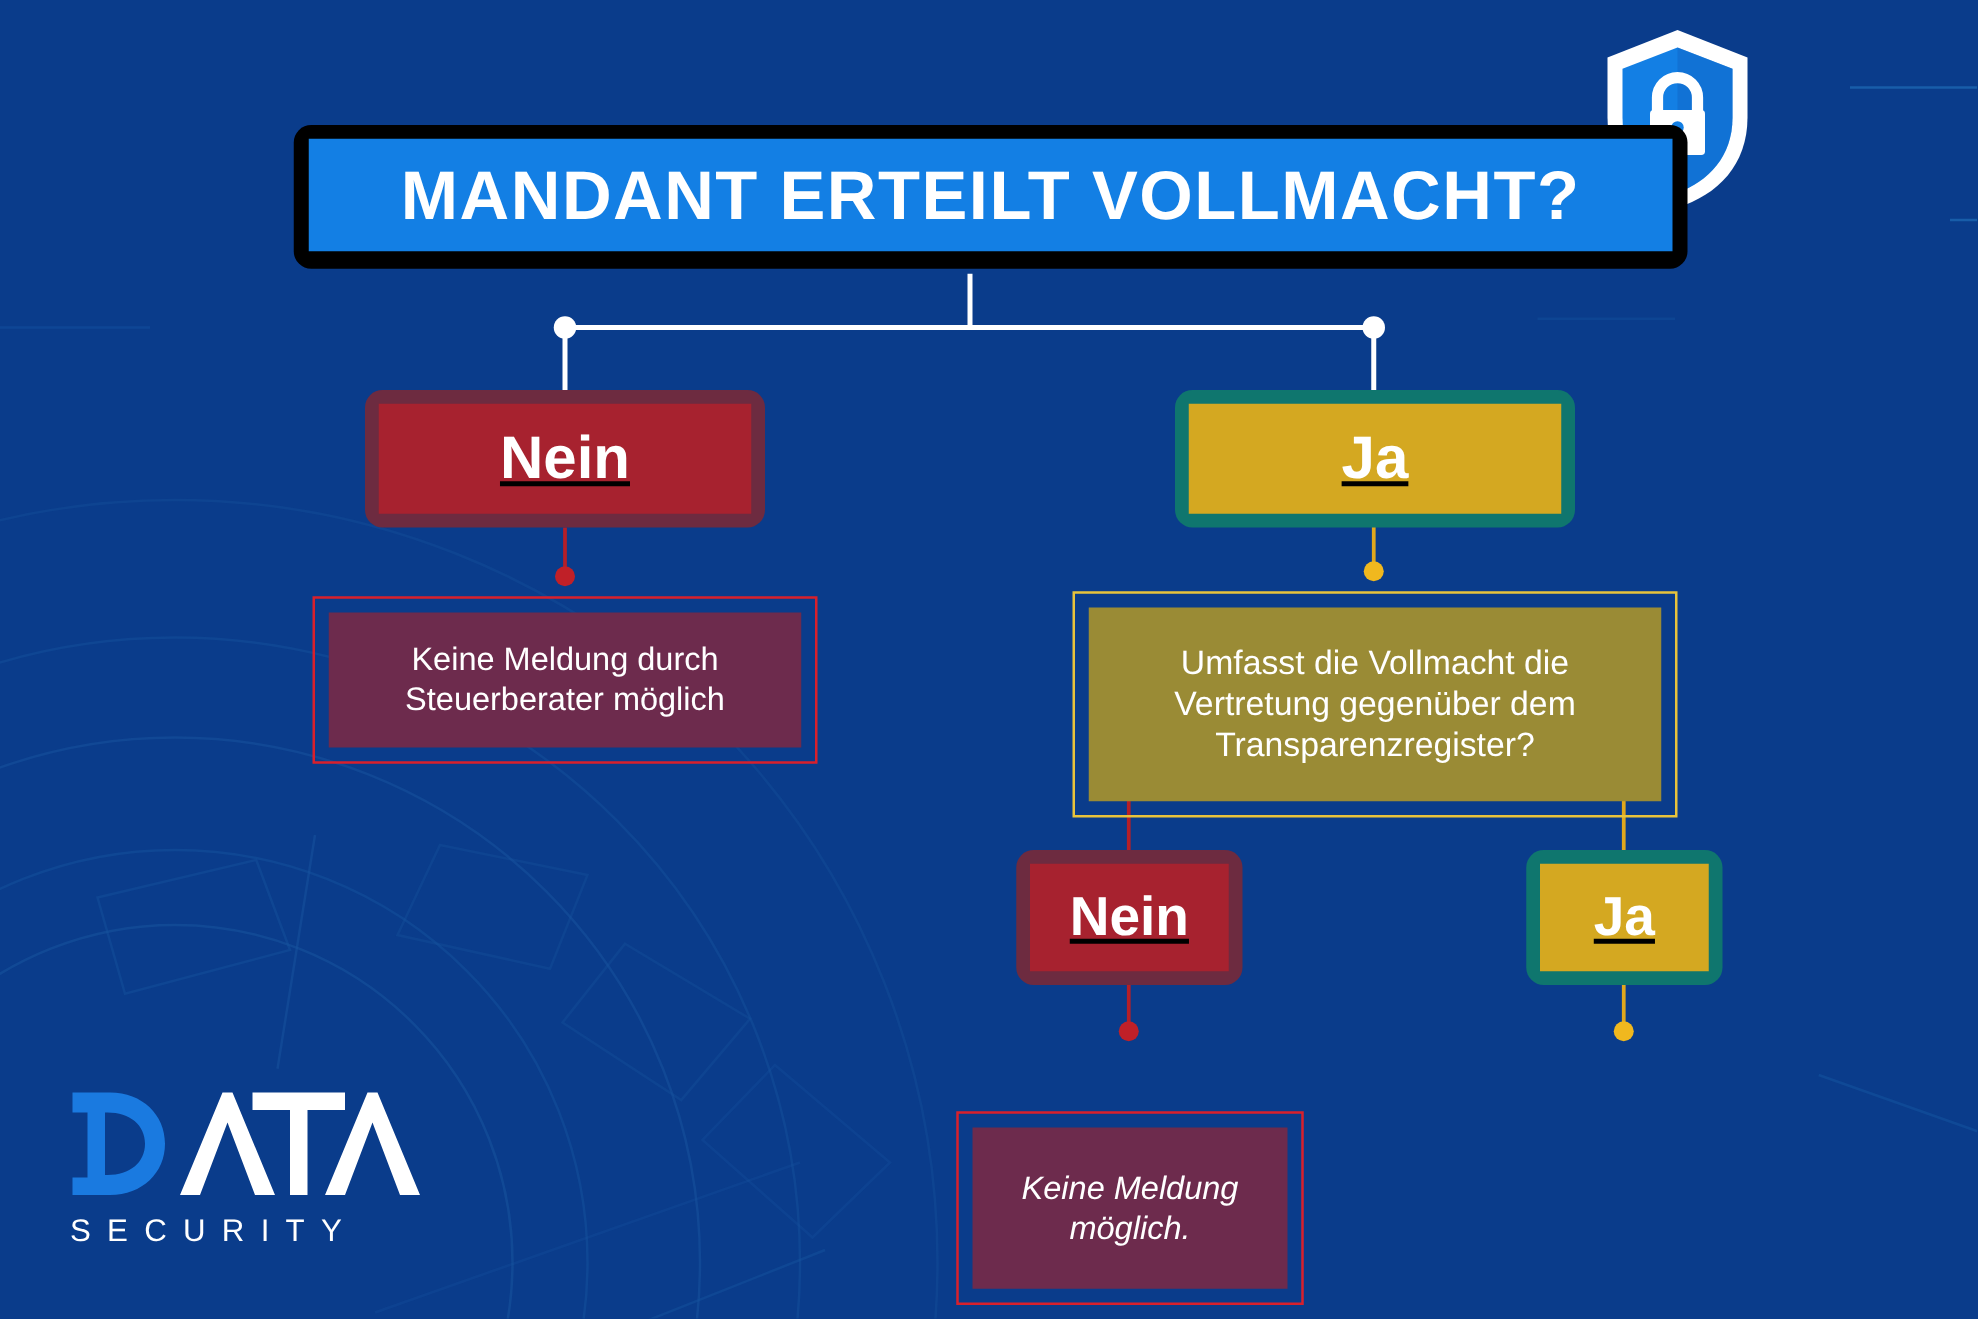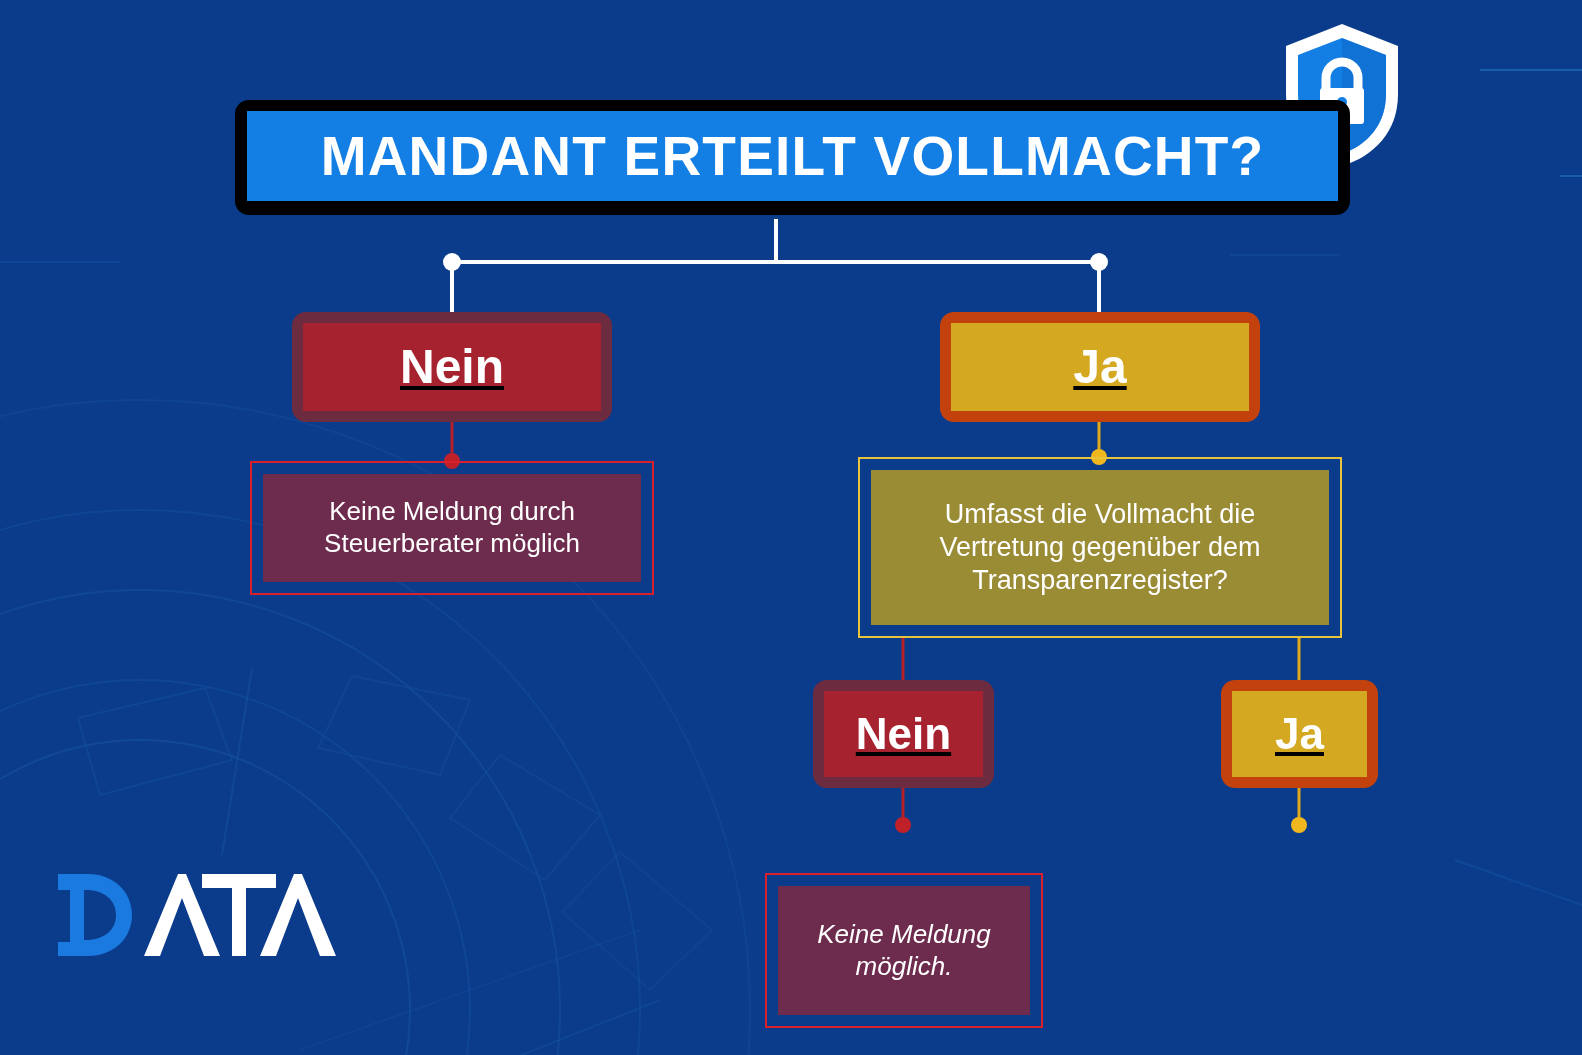--- a/index.html
+++ b/index.html
@@ -92,27 +92,28 @@
     text-decoration: underline;
   }
   .decision-label {
     color: #ffffff;
     font-weight: bold;
     line-height: 1;
   }
 
   .decision-no  { background: #6d2b40; }
   .decision-no  .inner { background: #a7222f; }
-  .decision-yes { background: #c2410c; }
+  .decision-yes { background: #0f766e; }
   .decision-yes .inner { background: #d4a821; }
 
   
   .frame-box {
     position: absolute;
     padding: 11px;
+    margin-top: 16px;
   }
   .frame-box .fill {
     width: 100%;
     height: 100%;
     display: flex;
     align-items: center;
     justify-content: center;
     text-align: center;
   }
   .frame-text {
@@ -276,15 +277,16 @@
 
       <path d="M6 6 L6 22 L18 22 L18 74 L6 74 L6 88 L36 88 C62 88 80 70 80 47 C80 24 62 6 36 6 Z
                M34 22 C52 22 64 32 64 47 C64 62 52 72 34 72 L32 72 L32 22 Z" fill="#1a7ae0"></path>
 
       <path d="M92 88 L126 6 L134 6 L168 88 L152 88 L130 30 L108 88 Z" fill="#ffffff"></path>
 
       <path d="M150 6 L224 6 L224 20 L194 20 L194 88 L180 88 L180 20 L150 20 Z" fill="#ffffff"></path>
 
       <path d="M208 88 L242 6 L250 6 L284 88 L268 88 L246 30 L224 88 Z" fill="#ffffff"></path>
     </svg>
+    <div class="logo-sub">SECURITY</div>
   </div>
 
 </div>
 
 </body></html>

